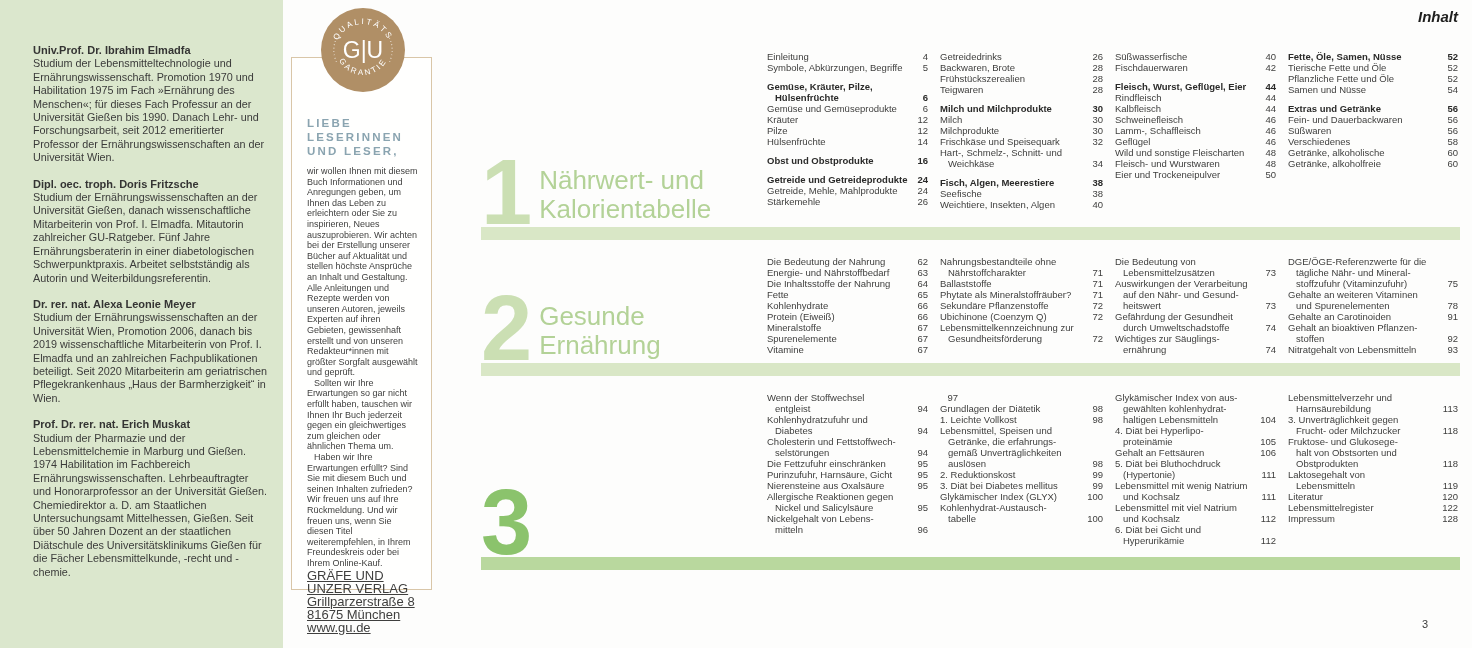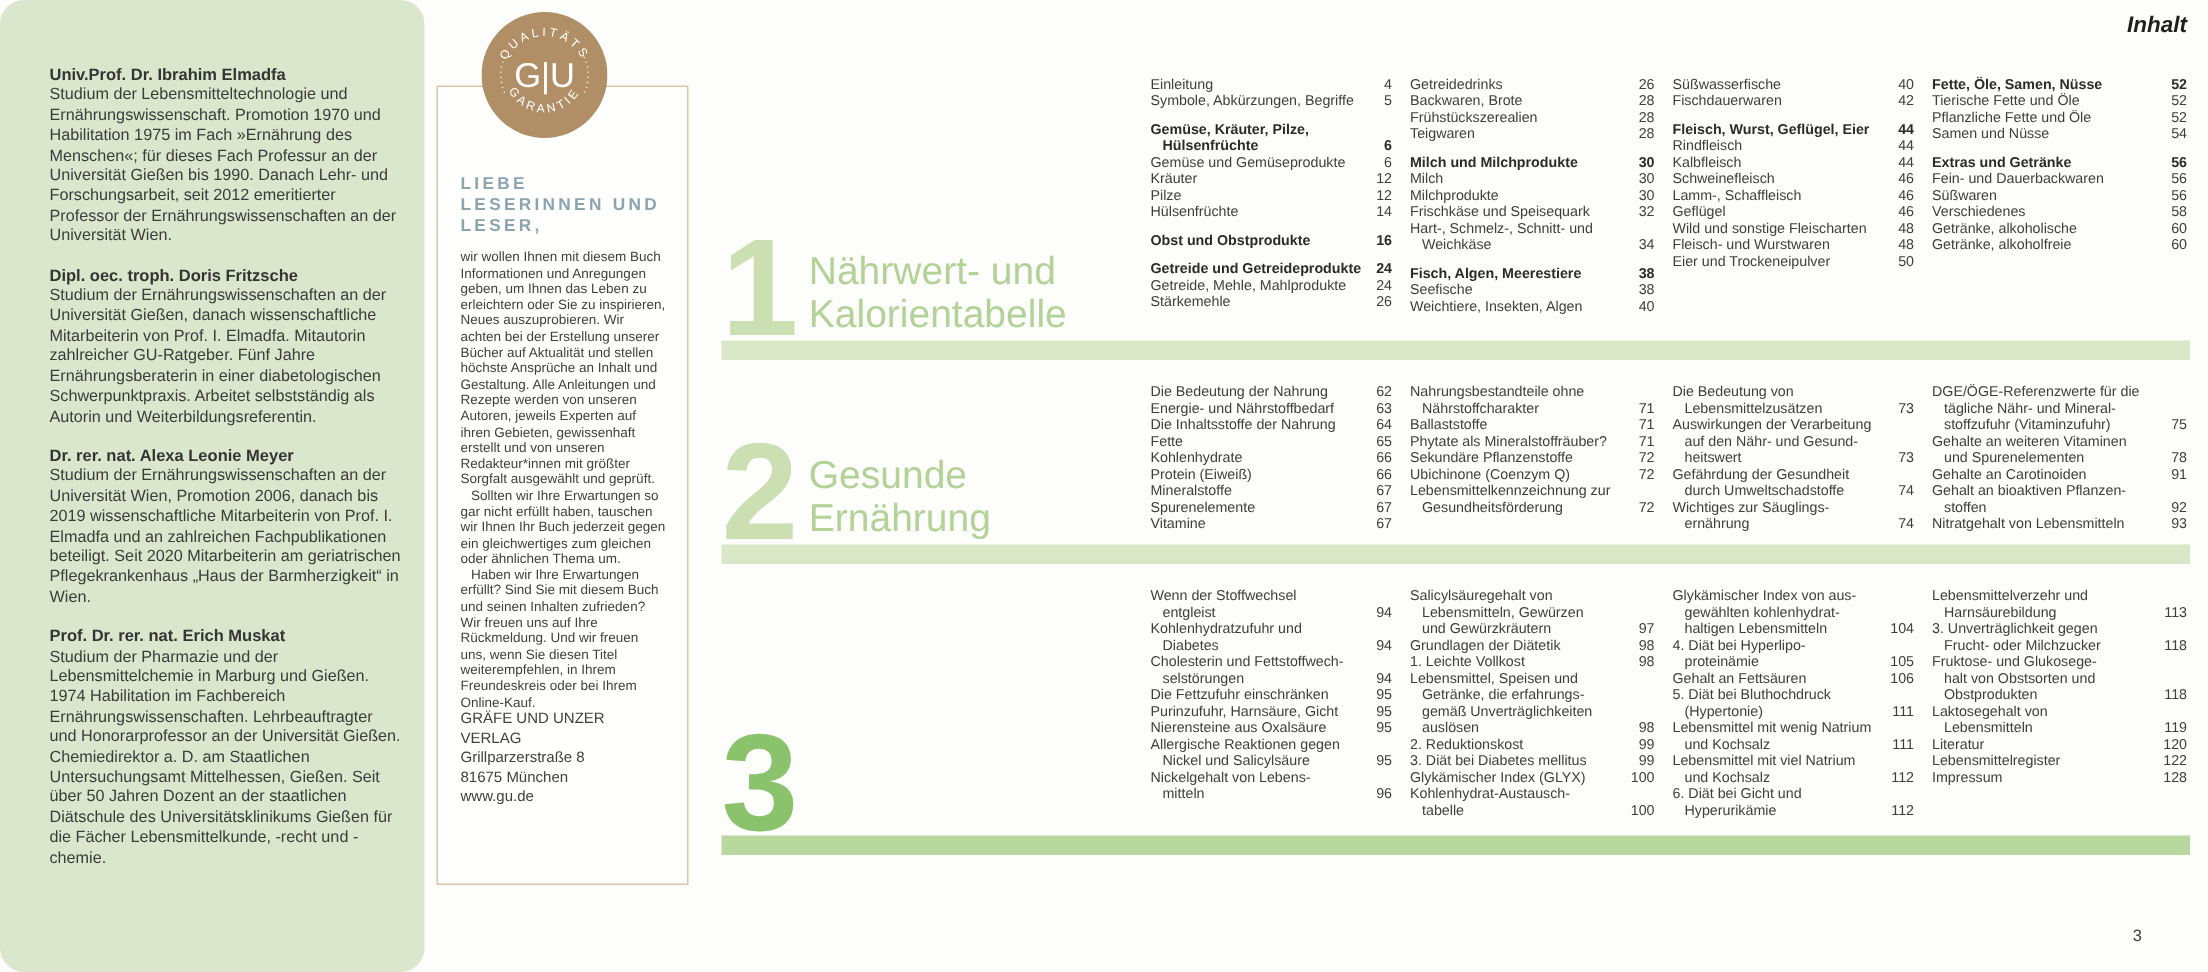--- a/index.html
+++ b/index.html
@@ -1,35 +1,35 @@
 <!DOCTYPE html>
 <html lang="de"><head>
 <meta charset="utf-8">
 <style>
   html,body{margin:0;padding:0;background:#ffffff;}
   body{width:1472px;height:648px;font-family:"Liberation Sans",sans-serif;}
   .page{position:relative;width:1472px;height:648px;background:#fdfdfc;overflow:hidden;}
 
   
-  .left-panel{position:absolute;left:0;top:0;width:283px;height:648px;background:#dbe7cd;box-sizing:border-box;padding:44px 14px 0 33px;color:#3b3b3a;border-radius:16px;}
+  .left-panel{position:absolute;left:0;top:0;width:283px;height:648px;background:#dbe7cd;box-sizing:border-box;padding:44px 14px 0 33px;color:#3b3b3a;}
   .author-block{margin-bottom:13px;}
   .author-block h4{margin:0;font-size:11px;line-height:13.4px;font-weight:700;color:#343433;}
   .author-block p{margin:0;font-size:10.8px;line-height:13.4px;}
   .footer-note-wrap{position:absolute;left:33px;right:16px;top:566px;}
   .divider{border:none;border-top:1px solid #55554f;margin:0 0 12px 0;}
   .footer-note{margin:0;font-size:10.8px;line-height:13.4px;color:#3b3b3a;}
 
   
-  .quality-box{position:absolute;left:291px;top:57px;width:168px;height:533px;box-sizing:border-box;border:1px solid #d9c6a8;background:#fffffe;}
+  .quality-box{position:absolute;left:291px;top:57px;width:141px;height:533px;box-sizing:border-box;border:1px solid #d9c6a8;background:#fffffe;}
   .box-inner{padding:58px 13px 0 15px;}
   .slate-heading{margin:0 0 8px 0;font-size:11.5px;line-height:14px;font-weight:700;letter-spacing:2.2px;color:#8aa4b0;}
   .slate-heading.contact{margin-top:15px;margin-bottom:7px;}
   .paras p{margin:0;font-size:9px;line-height:10.6px;color:#3f3f3e;}
   .paras p + p{text-indent:7px;}
-  .contact-lines div{font-size:10px;line-height:13px;color:#3f3f3e;}
+  .contact-lines div{font-size:13px;line-height:13px;color:#3f3f3e;text-decoration:underline;}
   .gu-logo{position:absolute;left:321px;top:8px;width:84px;height:84px;}
 
   
   .inhalt{position:absolute;top:8px;right:14px;font-size:15px;font-weight:700;font-style:italic;color:#1f1f1e;}
   .pagenum{position:absolute;bottom:18px;right:44px;font-size:11px;color:#3c3c3b;}
 
   
   .toc{position:absolute;left:481px;top:45px;width:979px;}
   .toc-row{display:grid;grid-template-columns:276px 173px 175px 173px 182px;box-sizing:border-box;}
   .toc-row.s1{min-height:182px;padding-top:6px;}
@@ -470,23 +470,20 @@
             <span class="pg">95</span>
           </div>
           <div class="entry">
             <span class="lbl">Nickelgehalt von Lebens-
 mitteln</span>
             <span class="pg">96</span>
           </div>
         </div>
         <div class="toc-col">
           <div class="entry">
-            <span class="lbl">Salicylsäuregehalt von
-Lebensmitteln, Gewürzen
-und Gewürzkräutern</span>
             <span class="pg">97</span>
           </div>
           <div class="entry">
             <span class="lbl">Grundlagen der Diätetik</span>
             <span class="pg">98</span>
           </div>
           <div class="entry">
             <span class="lbl">1. Leichte Vollkost</span>
             <span class="pg">98</span>
           </div>

